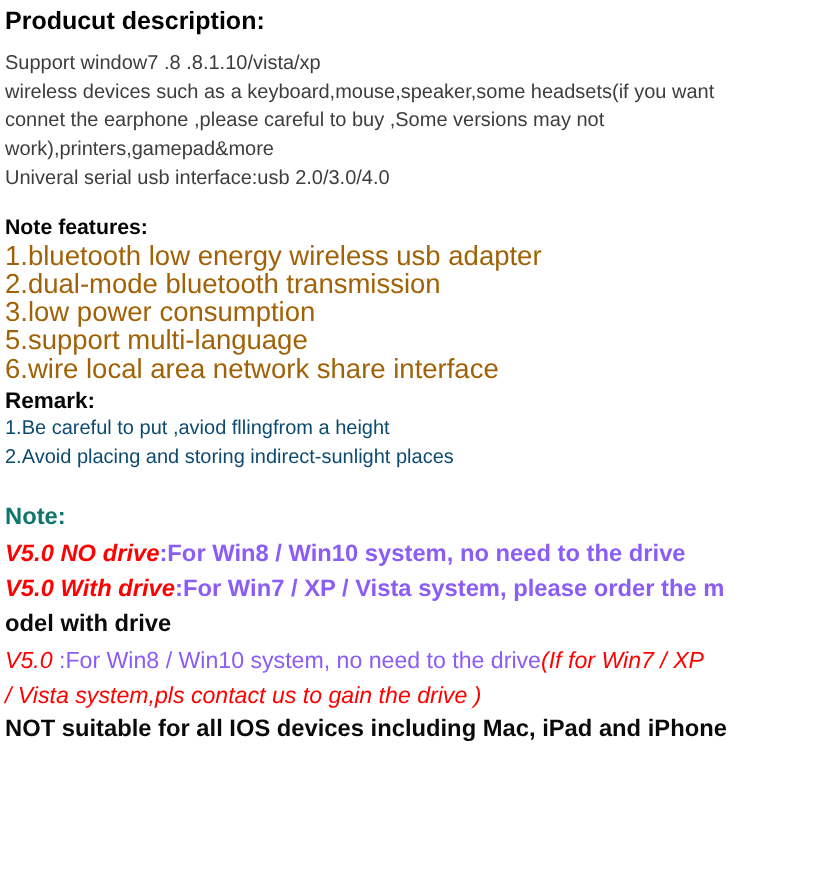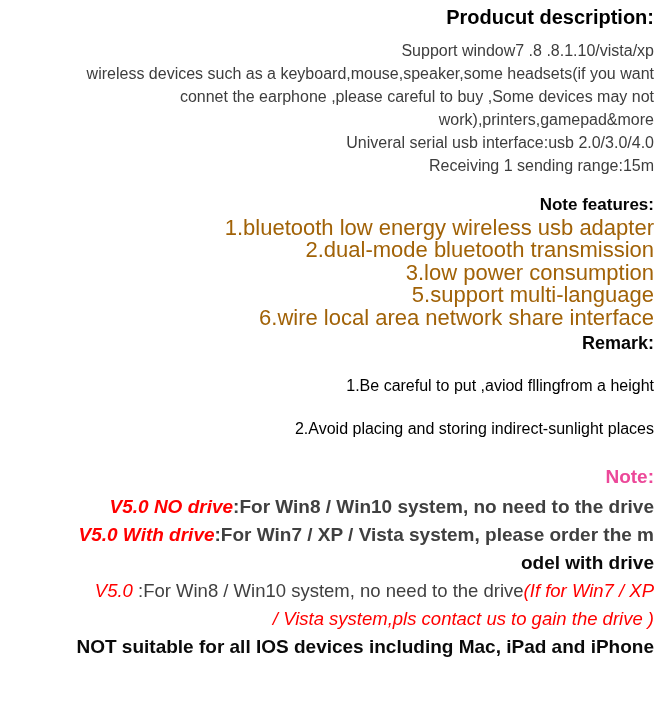--- a/index.html
+++ b/index.html
@@ -7,21 +7,20 @@
     padding: 0;
     background: #ffffff;
     width: 654px;
     height: 712px;
     overflow: hidden;
     font-family: "Liberation Sans", sans-serif;
   }
   .page {
     padding: 3px 0 0 4px;
     width: 650px;
-    text-align: right;
   }
   .h-xl {
     font-size: 20px;
     font-weight: bold;
     color: #000000;
     line-height: 28px;
     margin: 0 0 8px 0;
     white-space: nowrap;
   }
   .body-line {
@@ -47,29 +46,28 @@
   .h-remark {
     font-size: 18px;
     font-weight: bold;
     color: #050505;
     line-height: 24px;
     margin-top: 2px;
     white-space: nowrap;
   }
   .remark-line {
     font-size: 16px;
-    color: #000000;
+    color: #0c4a6e;
     line-height: 22.5px;
     white-space: nowrap;
-    margin-top: 20px;
   }
   .h-note {
     font-size: 19px;
     font-weight: bold;
-    color: #ec4899;
+    color: #0f766e;
     line-height: 27px;
     margin-top: 23px;
     white-space: nowrap;
   }
   .note-bold-block {
     margin-top: 3px;
   }
   .note-line {
     font-size: 19px;
     font-weight: bold;
@@ -80,36 +78,35 @@
   .note-reg-block {
   }
   .note-reg-line {
     font-size: 18.5px;
     font-weight: normal;
     color: #1a1a1a;
     line-height: 28px;
     white-space: nowrap;
   }
   .red { color: #ff0000; font-style: italic; }
-  .blk { color: #404040; }
+  .blk { color: #8b5cf6; }
 </style>
 </head>
 <body>
 
 <div class="page">
 
   <div class="h-xl">Producut description:</div>
 
   <div>
     <div class="body-line">Support window7 .8 .8.1.10/vista/xp</div>
     <div class="body-line">wireless devices such as a keyboard,mouse,speaker,some headsets(if you want</div>
-    <div class="body-line">connet the earphone ,please careful to buy ,Some devices may not</div>
+    <div class="body-line">connet the earphone ,please careful to buy ,Some versions may not</div>
     <div class="body-line">work),printers,gamepad&amp;more</div>
     <div class="body-line">Univeral serial usb interface:usb 2.0/3.0/4.0</div>
-    <div class="body-line">Receiving 1 sending range:15m</div>
   </div>
 
   <div class="h-md">Note features:</div>
 
   <div>
     <div class="feature-line">1.bluetooth low energy wireless usb adapter</div>
     <div class="feature-line">2.dual-mode bluetooth transmission</div>
     <div class="feature-line">3.low power consumption</div>
     <div class="feature-line">5.support multi-language</div>
     <div class="feature-line">6.wire local area network share interface</div>

